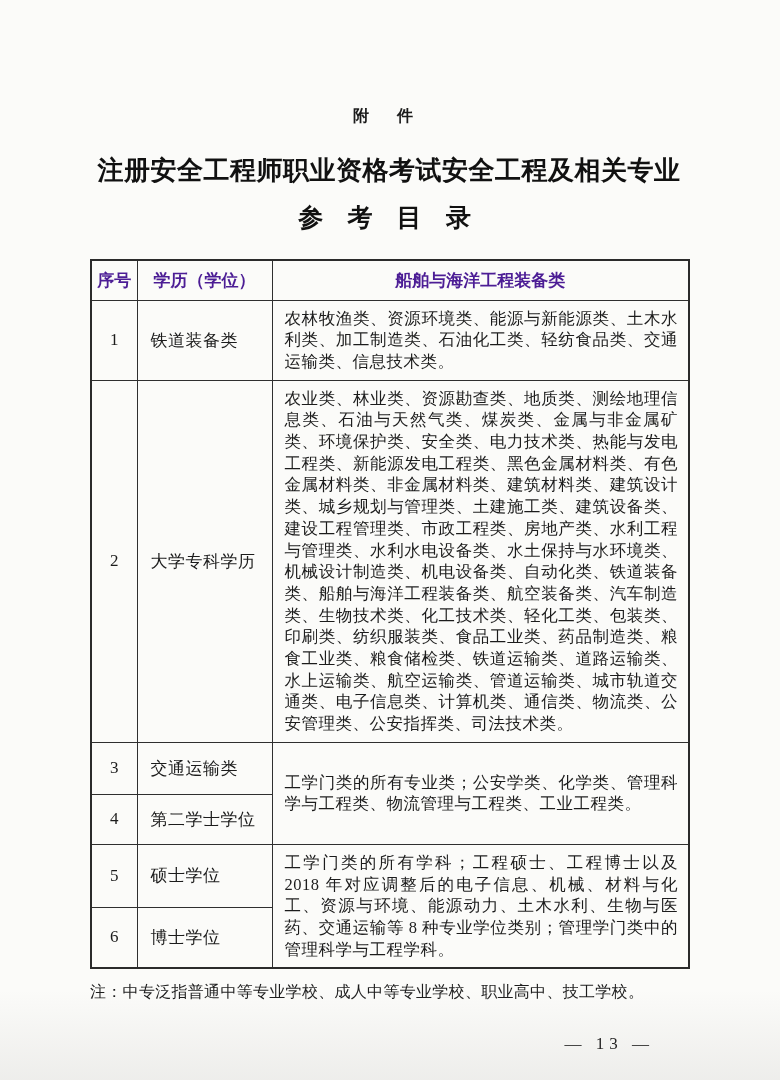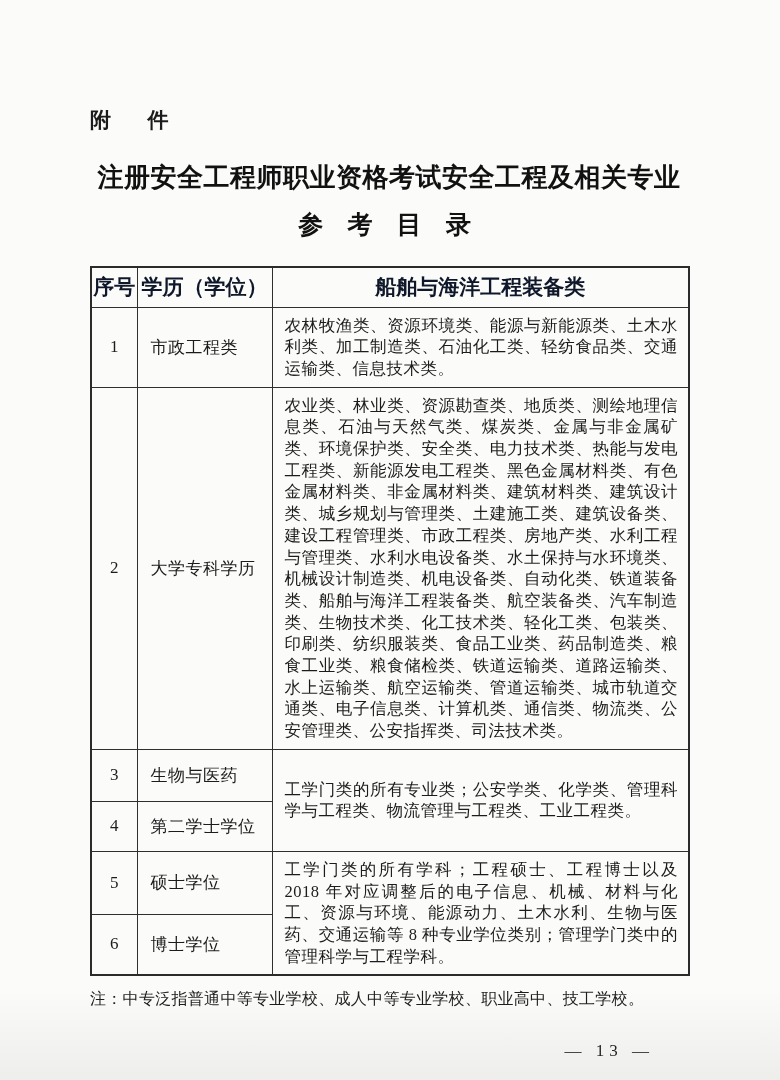--- a/index.html
+++ b/index.html
@@ -20,25 +20,26 @@
     overflow: hidden;
   }
   .scan-shadow {
     position: absolute;
     left: 0; right: 0; bottom: 0;
     height: 90px;
     background: linear-gradient(to bottom, rgba(120,118,112,0) 0%, rgba(120,118,112,0.10) 100%);
     pointer-events: none;
   }
   .attachment-label {
-    font-family: Liberation Mono, monospace;
+    font-family: Liberation Serif, serif;
     font-weight: 700;
-    font-size: 21px;
+    font-size: 16px;
     letter-spacing: 12px;
     color: #1b1b1b;
+    text-align: center;
   }
   .doc-title {
     margin: 26px 0 4px 0;
     text-align: center;
     font-family: "Liberation Sans", "DejaVu Sans", sans-serif;
     font-weight: 700;
     font-size: 26px;
     letter-spacing: 0.5px;
     color: #111;
   }
@@ -62,23 +63,23 @@
     border: 1px solid #2f2f2f;
     vertical-align: middle;
     box-sizing: border-box;
   }
   col.c-no  { width: 46px; }
   col.c-deg { width: 135px; }
   col.c-maj { width: 417px; }
   th.h-cell {
     font-family: "Liberation Sans", "DejaVu Sans", sans-serif;
     font-weight: 700;
-    font-size: 21px;
+    font-size: 17px;
     height: 40px;
-    color: #0f172a;
+    color: #4c1d95;
   }
   td.no-cell {
     text-align: center;
     font-size: 17px;
   }
   td.deg-cell {
     font-size: 17px;
     padding: 4px 6px 4px 13px;
     letter-spacing: 0.5px;
   }
@@ -132,31 +133,31 @@
     <thead>
       <tr>
         <th class="h-cell">序号</th>
         <th class="h-cell">学历（学位）</th>
         <th class="h-cell">船舶与海洋工程装备类</th>
       </tr>
     </thead>
     <tbody>
       <tr class="r1">
         <td class="no-cell">1</td>
-        <td class="deg-cell">市政工程类</td>
+        <td class="deg-cell">铁道装备类</td>
         <td class="maj-cell">农林牧渔类、资源环境类、能源与新能源类、土木水利类、加工制造类、石油化工类、轻纺食品类、交通运输类、信息技术类。</td>
       </tr>
       <tr class="r2">
         <td class="no-cell">2</td>
         <td class="deg-cell">大学专科学历</td>
         <td class="maj-cell">农业类、林业类、资源勘查类、地质类、测绘地理信息类、石油与天然气类、煤炭类、金属与非金属矿类、环境保护类、安全类、电力技术类、热能与发电工程类、新能源发电工程类、黑色金属材料类、有色金属材料类、非金属材料类、建筑材料类、建筑设计类、城乡规划与管理类、土建施工类、建筑设备类、建设工程管理类、市政工程类、房地产类、水利工程与管理类、水利水电设备类、水土保持与水环境类、机械设计制造类、机电设备类、自动化类、铁道装备类、船舶与海洋工程装备类、航空装备类、汽车制造类、生物技术类、化工技术类、轻化工类、包装类、印刷类、纺织服装类、食品工业类、药品制造类、粮食工业类、粮食储检类、铁道运输类、道路运输类、水上运输类、航空运输类、管道运输类、城市轨道交通类、电子信息类、计算机类、通信类、物流类、公安管理类、公安指挥类、司法技术类。</td>
       </tr>
       <tr class="r3">
         <td class="no-cell">3</td>
-        <td class="deg-cell">生物与医药</td>
+        <td class="deg-cell">交通运输类</td>
         <td class="maj-cell" rowspan="2">工学门类的所有专业类；公安学类、化学类、管理科学与工程类、物流管理与工程类、工业工程类。</td>
       </tr>
       <tr class="r4">
         <td class="no-cell">4</td>
         <td class="deg-cell">第二学士学位</td>
       </tr>
       <tr class="r5">
         <td class="no-cell">5</td>
         <td class="deg-cell">硕士学位</td>
         <td class="maj-cell" rowspan="2">工学门类的所有学科；工程硕士、工程博士以及 2018 年对应调整后的电子信息、机械、材料与化工、资源与环境、能源动力、土木水利、生物与医药、交通运输等 8 种专业学位类别；管理学门类中的管理科学与工程学科。</td>

